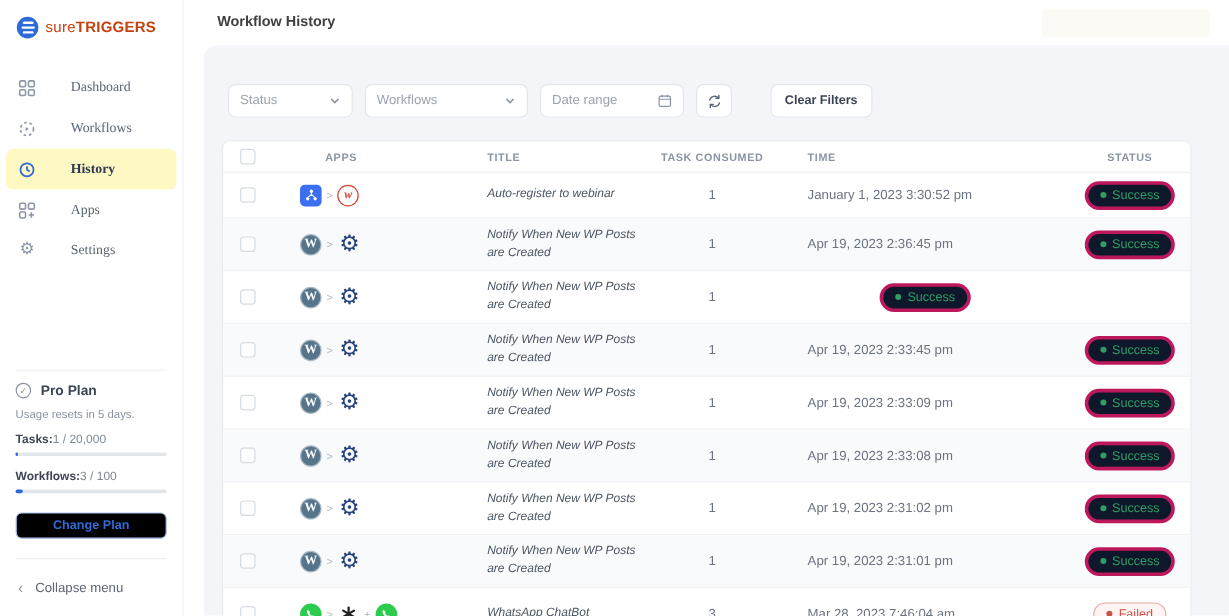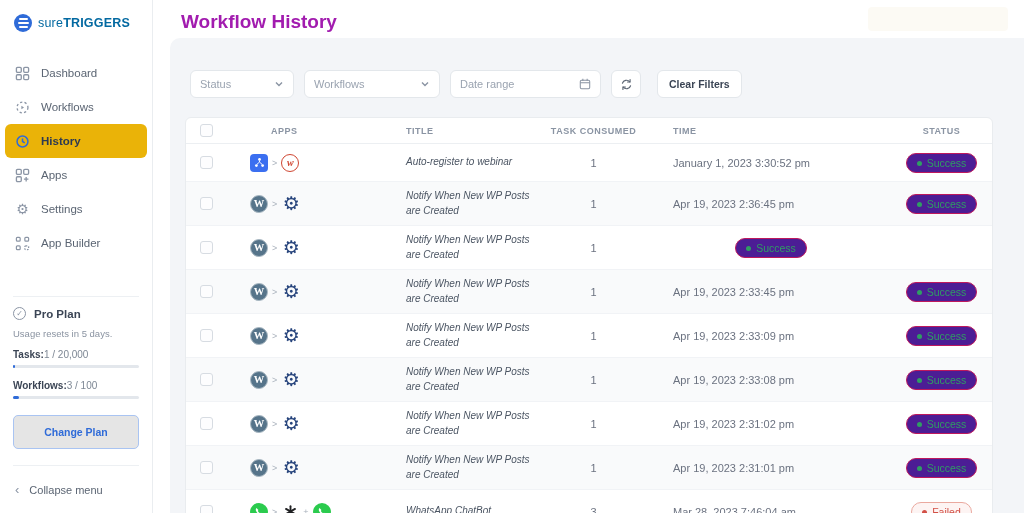--- a/index.html
+++ b/index.html
@@ -7,63 +7,63 @@
     font-family:"Liberation Sans","DejaVu Sans",sans-serif; }
 
   
   .sidebar { position:absolute; left:0; top:0; width:153px; height:513px;
     background:#fff; border-right:1px solid #eaedf0; display:flex; flex-direction:column; }
   .logo { display:flex; align-items:center; gap:6px; padding:14px 0 10px 14px; }
   .logo-mark { width:18px; height:18px; border-radius:50%; background:#2f6bd8;
     display:flex; flex-direction:column; align-items:center; justify-content:center; gap:2px; }
   .logo-mark i { display:block; height:2px; border-radius:2px; background:#fff; }
   .logo-mark i:nth-child(1){width:9px;} .logo-mark i:nth-child(2){width:11px;} .logo-mark i:nth-child(3){width:9px;}
-  .logo-text { font-size:12.5px; color:#0369a1; letter-spacing:.2px; }
+  .logo-text { font-size:12.5px; color:#c2410c; letter-spacing:.2px; }
   .logo-text .bold { font-weight:bold; }
   .nav { margin-top:14px; }
-  .nav-item { display:flex; align-items:center; gap:11px; height:34px; padding:0 10px;
-    margin:0 5px; border-radius:6px; color:#5b6573; font-size:11.5px; cursor:pointer; }
+  .nav-item { display:flex; align-items:center; gap:29px; height:34px; padding:0 10px;
+    margin:0 5px; border-radius:6px; color:#5b6573; font-size:11.5px; cursor:pointer;font-family:Liberation Serif, serif; }
   .nav-item svg { flex:0 0 auto; stroke:#8b95a5; }
-  .nav-item.active { background:#eab308; color:#2d3a52; font-weight:bold; }
+  .nav-item.active { background:#fef9c3; color:#2d3a52; font-weight:bold; }
   .nav-item.active svg { stroke:#2f6bd8; }
   .nav-item .gear-uni { font-size:14px; color:#8b95a5; line-height:1; width:15px; text-align:center; }
   .side-bottom { margin-top:auto; padding:0 13px 10px 13px; }
   .divider { height:1px; background:#edf0f3; margin:10px 0; }
   .plan-head { display:flex; align-items:center; gap:8px; font-size:11.5px; color:#3b4555; font-weight:bold; margin:8px 0 2px 0; }
   .plan-check { width:13px; height:13px; border:1.3px solid #8b95a5; border-radius:50%;
     color:#8b95a5; font-size:8px; display:flex; align-items:center; justify-content:center; }
   .usage-note { font-size:9.5px; color:#8a93a1; margin:8px 0 10px 0; }
   .meter-row { display:flex; justify-content:flex-start; font-size:10px; color:#3b4555; margin-bottom:5px; }
   .meter-row .lbl { font-weight:bold; }
   .meter-row .val { color:#7d8794; }
   .track { height:3px; border-radius:3px; background:#e3e7ec; margin-bottom:12px; position:relative; }
   .fill { position:absolute; left:0; top:0; height:3px; border-radius:3px; background:#2f6bd8; }
   .fill.tiny { width:2px; } .fill.small { width:6px; }
-  .change-plan { width:100%; height:34px; border:1px solid #a9c4f2; border-radius:5px;
-    background:#e5e5e5; color:#2f6bd8; font-size:10.5px; font-weight:bold; cursor:pointer; margin:4px 0 6px 0; }
+  .change-plan { width:100%; height:22px; border:1px solid #a9c4f2; border-radius:5px;
+    background:#000000; color:#2f6bd8; font-size:10.5px; font-weight:bold; cursor:pointer; margin:4px 0 6px 0; }
   .collapse { display:flex; align-items:center; gap:10px; font-size:11px; color:#5b6573; padding:6px 2px; cursor:pointer; }
   .collapse .chev { font-size:13px; color:#8b95a5; }
 
   
   .main { position:absolute; left:153px; top:0; right:0; height:513px; background:#fff; }
-  .page-title { position:absolute; left:28px; top:11px; font-size:19px; font-weight:bold; color:#a21caf; }
+  .page-title { position:absolute; left:28px; top:11px; font-size:12px; font-weight:bold; color:#404040; }
   .masked { position:absolute; right:16px; top:7px; width:140px; height:24px; border-radius:4px;
     background:rgba(250,248,238,.65); }
   .panel { position:absolute; left:17px; top:38px; right:0; bottom:0; background:#f3f5f8; border-top-left-radius:10px; }
 
   
   .filters { position:absolute; left:20px; top:32px; display:flex; gap:10px; align-items:center; }
   .select, .date-input { height:28px; background:#fff; border:1px solid #e3e7eb; border-radius:6px;
     display:flex; align-items:center; justify-content:space-between; padding:0 9px; color:#9aa3b0;
     font-size:11px; cursor:pointer; }
-  .select.w1 { width:104px; } .select.w2 { width:136px; } .date-input { width:151px; }
+  .select.w1 { width:104px; } .select.w2 { width:136px; } .date-input { width:120px; }
   .icon-btn { width:30px; height:28px; background:#fff; border:1px solid #e3e7eb; border-radius:6px;
     color:#5b6573; font-size:13px; display:flex; align-items:center; justify-content:center; cursor:pointer; }
   .clear-btn { height:28px; padding:0 11px; background:#fff; border:1px solid #e3e7eb; border-radius:6px;
-    color:#3b4555; font-size:10.5px; font-weight:bold; cursor:pointer; margin-left:6px; }
+    color:#3b4555; font-size:10.5px; font-weight:bold; cursor:pointer; margin-left:22px; }
 
   
   .card { position:absolute; left:15px; top:79px; width:808px; background:#fff;
     border:1px solid #e9ecef; border-radius:6px; overflow:hidden; }
   .trow { display:grid; grid-template-columns:40px 160px 150px 115px 240px 1fr; align-items:center; }
   .thead { height:26px; border-bottom:1px solid #eceff2; }
   .th { font-size:9px; letter-spacing:.5px; color:#8a94a3; font-weight:bold; }
   .th.apps { padding-left:45px; } .th.title { padding-left:20px; } .th.tasks { text-align:center; }
   .th.time { padding-left:22px; } .th.status { text-align:center; }
   .row { min-height:44px; border-bottom:1px solid #f1f3f6; }
@@ -72,21 +72,21 @@
   .cb { width:13px; height:13px; border:1.5px solid #d7dce2; border-radius:3px; background:#fdfdfe; margin:0 auto; cursor:pointer; }
   .apps-cell { display:flex; align-items:center; padding-left:24px; }
   .sep { color:#a9b1bc; font-size:9px; margin:0 4px; }
   .title-cell { padding-left:20px; font-size:10px; color:#4b5563; line-height:1.45; max-width:150px;font-style:italic; }
   .tasks-cell { text-align:center; font-size:11px; color:#6b7280; }
   .time-cell { padding-left:22px; font-size:11px; color:#6b7280; }
   .status-cell { text-align:center; }
   .badge { display:inline-flex; align-items:center; gap:5px; padding:3px 10px; border-radius:999px;
     font-size:10.5px; background:#fff; }
   .badge .dot { width:5px; height:5px; border-radius:50%; background:currentColor; }
-  .badge.success { color:#2f9e63; border:1px solid #be185d; background:#4c1d95; }
+  .badge.success { color:#2f9e63; border:3px solid #be185d; background:#0f172a; }
   .badge.failed  { color:#d25046; border:1px solid #eaa99f; background:#fdf4f3; }
 
   
   .ai { width:18px; height:18px; border-radius:50%; display:inline-flex; align-items:center;
     justify-content:center; flex:0 0 auto; }
   .ai-st { border-radius:4px; background:#3b6ff0; }
   .ai-wj { background:#fff; border:1.6px solid #cf4632; color:#cf4632;
     font-family:"Liberation Serif","DejaVu Serif",serif; font-style:italic; font-weight:bold; font-size:10px; }
   .ai-wp { background:#56748a; border:1px solid #a9b8c2; color:#fff;
     font-family:"Liberation Serif","DejaVu Serif",serif; font-weight:bold; font-size:10.5px; }
@@ -136,29 +136,20 @@
           <rect x="1.5" y="1.5" width="5.2" height="5.2" rx="1.2"></rect>
           <rect x="9.3" y="1.5" width="5.2" height="5.2" rx="1.2"></rect>
           <rect x="1.5" y="9.3" width="5.2" height="5.2" rx="1.2"></rect>
           <path d="M11.9 9.5v4.8M9.5 11.9h4.8"></path>
         </svg>
       <span>Apps</span>
     </div>
     <div class="nav-item">
       <span class="gear-uni">⚙</span>
       <span>Settings</span>
-    </div>
-    <div class="nav-item">
-      <svg width="15" height="15" viewBox="0 0 16 16" fill="none" stroke-width="1.3">
-          <rect x="1.5" y="1.5" width="4" height="4" rx="1"></rect>
-          <rect x="10.5" y="1.5" width="4" height="4" rx="1"></rect>
-          <rect x="1.5" y="10.5" width="4" height="4" rx="1"></rect>
-          <rect x="10.5" y="10.5" width="4" height="4" rx="1" stroke-dasharray="1.6 1.4"></rect>
-        </svg>
-      <span>App Builder</span>
     </div>
   </div>
 
   <div class="side-bottom">
     <div class="divider"></div>
     <div class="plan-head">
       <span class="plan-check">✓</span>
       <span>Pro Plan</span>
     </div>
     <div class="usage-note">Usage resets in 5 days.</div>

